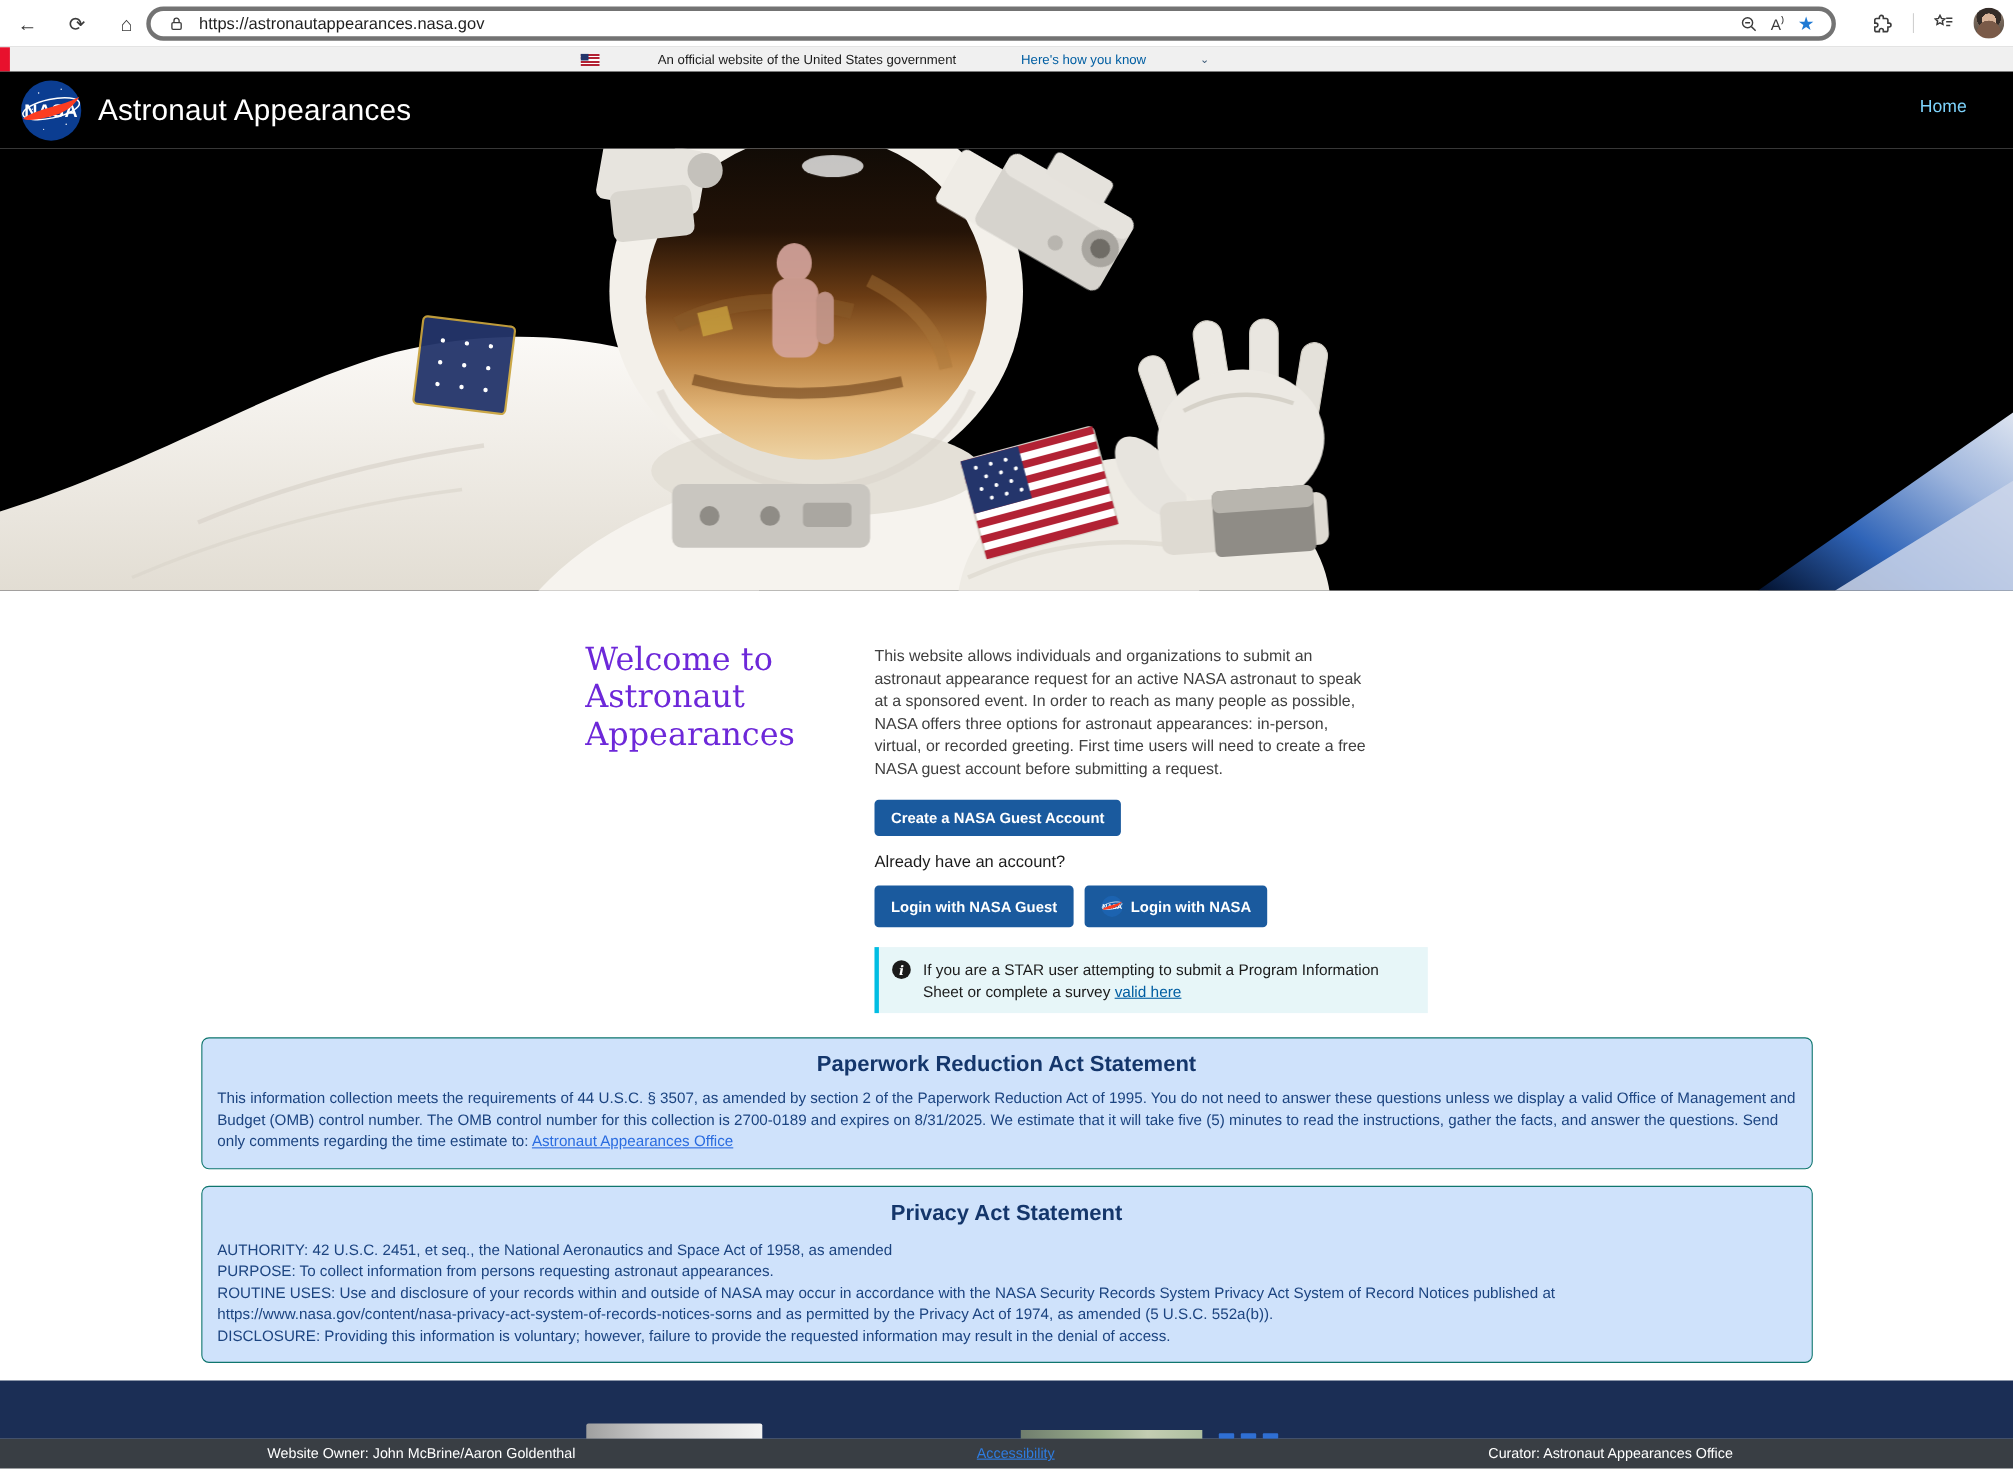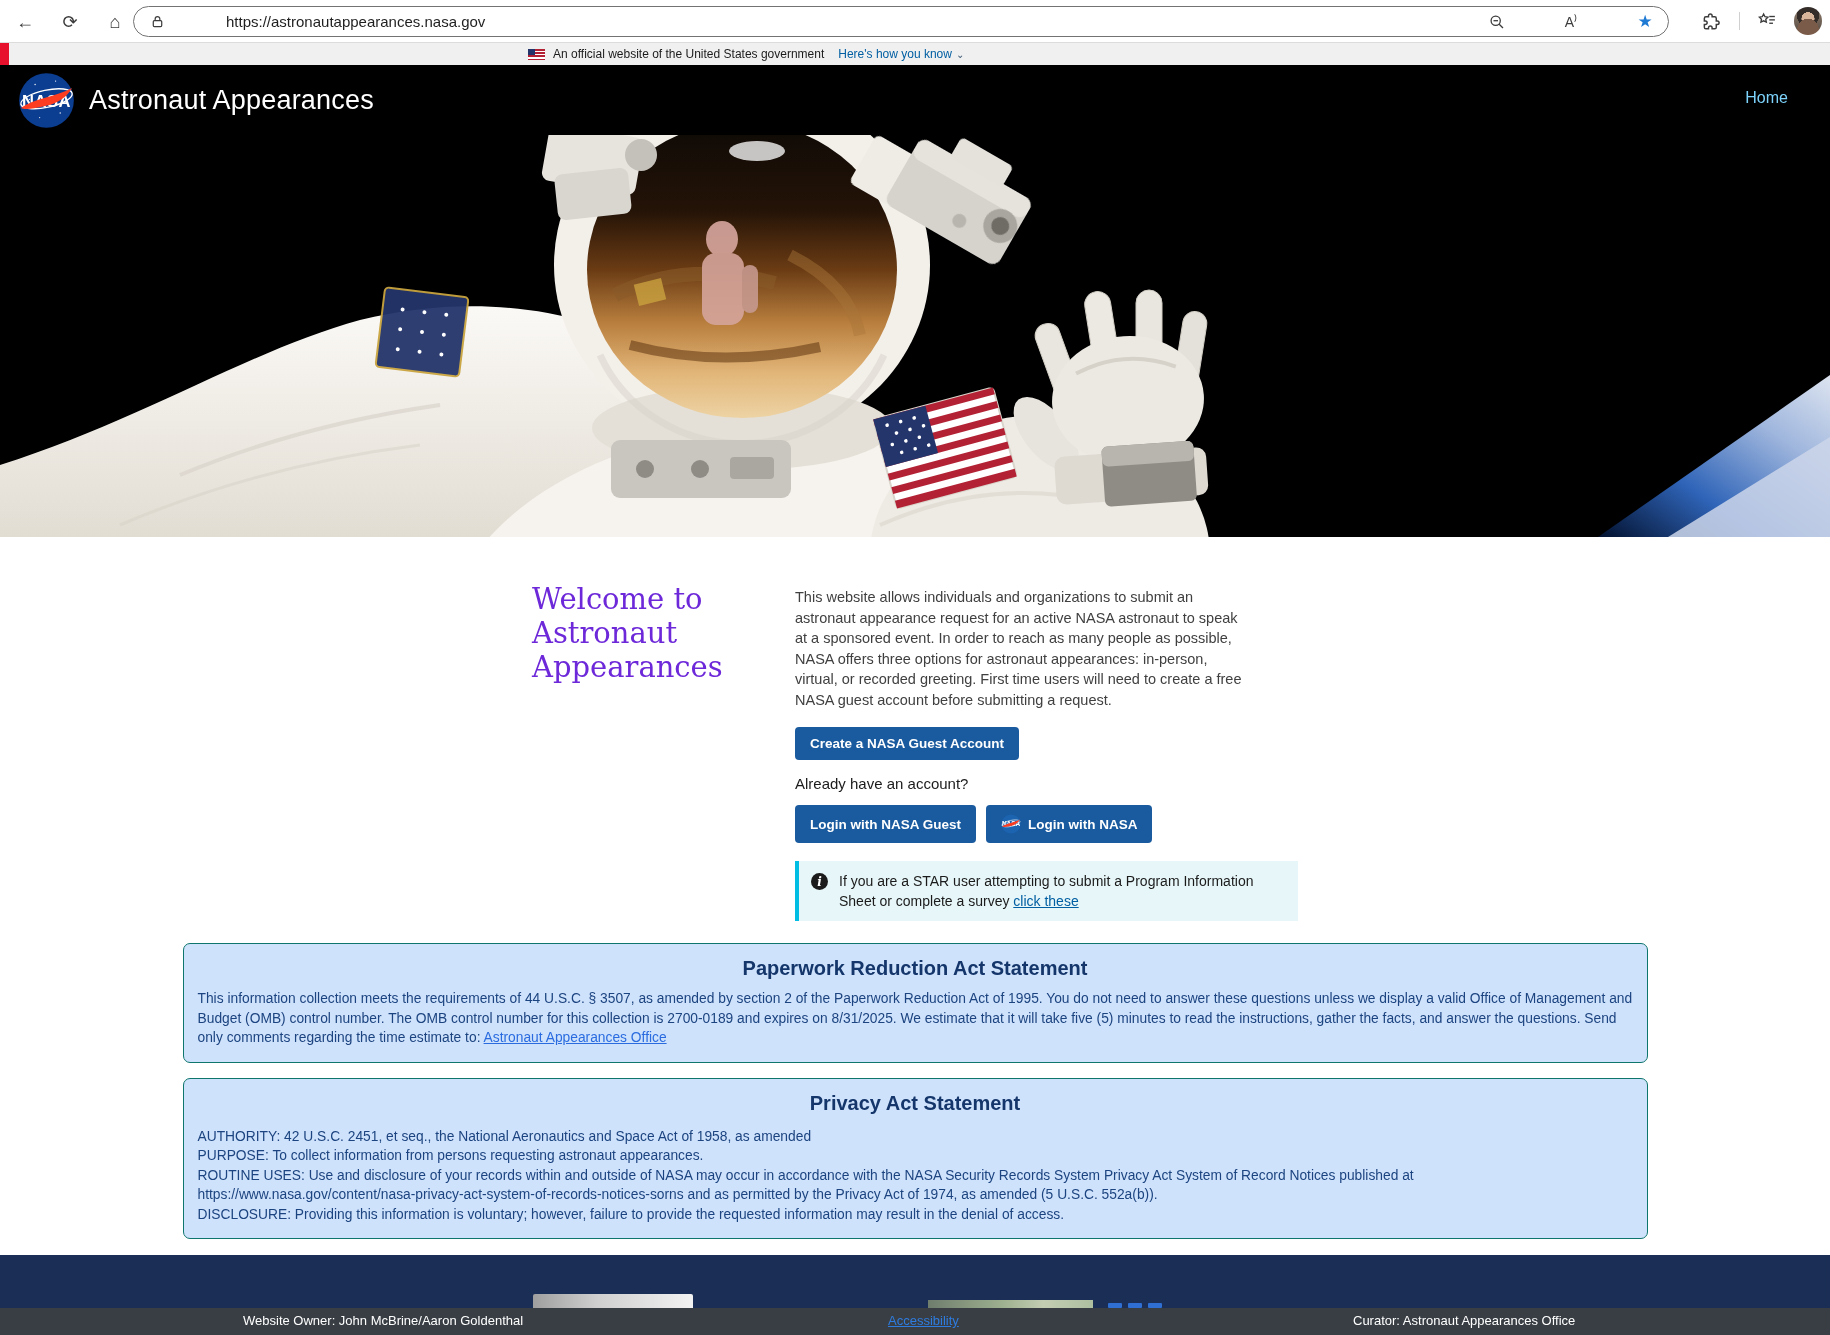--- a/index.html
+++ b/index.html
@@ -11,37 +11,37 @@
   }
   *{box-sizing:border-box;margin:0;padding:0}
   html,body{width:1830px;height:1335px;overflow:hidden;background:#fff;
     font-family:"Liberation Sans",sans-serif;}
   .page{position:relative;width:1830px;height:1335px;}
 
   
   .chrome{position:relative;height:43px;background:#fff;border-bottom:1px solid #dcdcdc;}
   .nav-ico{position:absolute;top:9px;width:26px;height:26px;display:flex;align-items:center;justify-content:center;
     font-size:18px;color:#3c3c3c;border-radius:6px;cursor:pointer;}
-  .url-pill{position:absolute;left:133px;top:6px;width:1536px;height:31px;border:1px solid #737373;
-    border-radius:16px;background:#fff;display:flex;align-items:center;padding:0 10px;gap:48px;}
+  .url-pill{position:absolute;left:133px;top:6px;width:1536px;height:31px;border:4px solid #737373;
+    border-radius:16px;background:#fff;display:flex;align-items:center;padding:0 10px;}
   .url-text{font-size:15px;color:#1f1f1f;margin-left:8px;flex:1;}
   .pill-ico{display:flex;align-items:center;justify-content:center;width:26px;height:26px;color:#3c3c3c;cursor:pointer;}
   .star-fav{color:var(--star-blue);font-size:17px;}
   .chrome-right{position:absolute;right:8px;top:7px;display:flex;align-items:center;gap:14px;height:28px;}
   .vdivider{width:1px;height:18px;background:#d0d0d0;}
   .avatar{width:28px;height:28px;border-radius:50%;cursor:pointer;
     background:
       radial-gradient(circle at 50% 80%, #7a5a48 0 40%, rgba(0,0,0,0) 41%),
       radial-gradient(circle at 50% 42%, #d8b49a 0 30%, rgba(0,0,0,0) 31%),
       radial-gradient(circle at 50% 30%, #342c28 0 46%, rgba(0,0,0,0) 47%),
       linear-gradient(#8d7c6e,#55493f);}
 
   
   .gov-banner{position:relative;height:22px;background:var(--banner-bg);display:flex;align-items:center;
-    padding-left:528px;font-size:12px;color:#1b1b1b;}
+    padding-left:528px;font-size:12px;color:#1b1b1b;gap:45px;}
   .gov-red{position:absolute;left:0;top:0;width:9px;height:22px;background:var(--banner-red);}
   .usflag{width:17px;height:11px;margin-right:8px;position:relative;flex:0 0 auto;
     background:repeating-linear-gradient(180deg,#b22234 0 1.6px,#fff 1.6px 3.2px);}
   .usflag::before{content:"";position:absolute;left:0;top:0;width:7px;height:6px;background:#24356b;}
   .gov-link{color:var(--link-blue);margin-left:14px;cursor:pointer;}
   .gov-chev{margin-left:4px;color:#3c5a77;font-size:10px;}
 
   
   .site-header{position:relative;height:70px;background:#000;display:flex;align-items:center;}
   .meatball{width:57px;height:57px;margin-left:18px;flex:0 0 auto;}
@@ -322,21 +322,21 @@
               <ellipse cx="50" cy="47" rx="46" ry="15" fill="none" stroke="#fff" stroke-width="3" transform="rotate(-12 50 47)"></ellipse>
               <text x="50" y="62" text-anchor="middle" font-family="Liberation Sans,sans-serif" font-weight="bold" font-size="32" fill="#fff">NASA</text>
               <path d="M5 63 C28 46 66 44 95 28 C82 50 62 57 42 61 C28 64 13 67 5 63 Z" fill="#fc3d21"></path>
             </svg>
             <span>Login with NASA</span>
           </button>
         </div>
 
         <div class="info-box">
           <span class="info-ico">i</span>
-          <span class="info-text"><span>If you are a STAR user attempting to submit a Program Information Sheet or complete a survey </span><a>click these</a></span>
+          <span class="info-text"><span>If you are a STAR user attempting to submit a Program Information Sheet or complete a survey </span><a>valid here</a></span>
         </div>
       </div>
     </div>
 
     <section class="card pra">
       <h3>Paperwork Reduction Act Statement</h3>
       <p><span>This information collection meets the requirements of 44 U.S.C. § 3507, as amended by section 2 of the Paperwork Reduction Act of 1995. You do not need to answer these questions unless we display a valid Office of Management and Budget (OMB) control number. The OMB control number for this collection is 2700-0189 and expires on 8/31/2025. We estimate that it will take five (5) minutes to read the instructions, gather the facts, and answer the questions. Send only comments regarding the time estimate to: </span><a>Astronaut Appearances Office</a></p>
     </section>
 
     <section class="card privacy">

